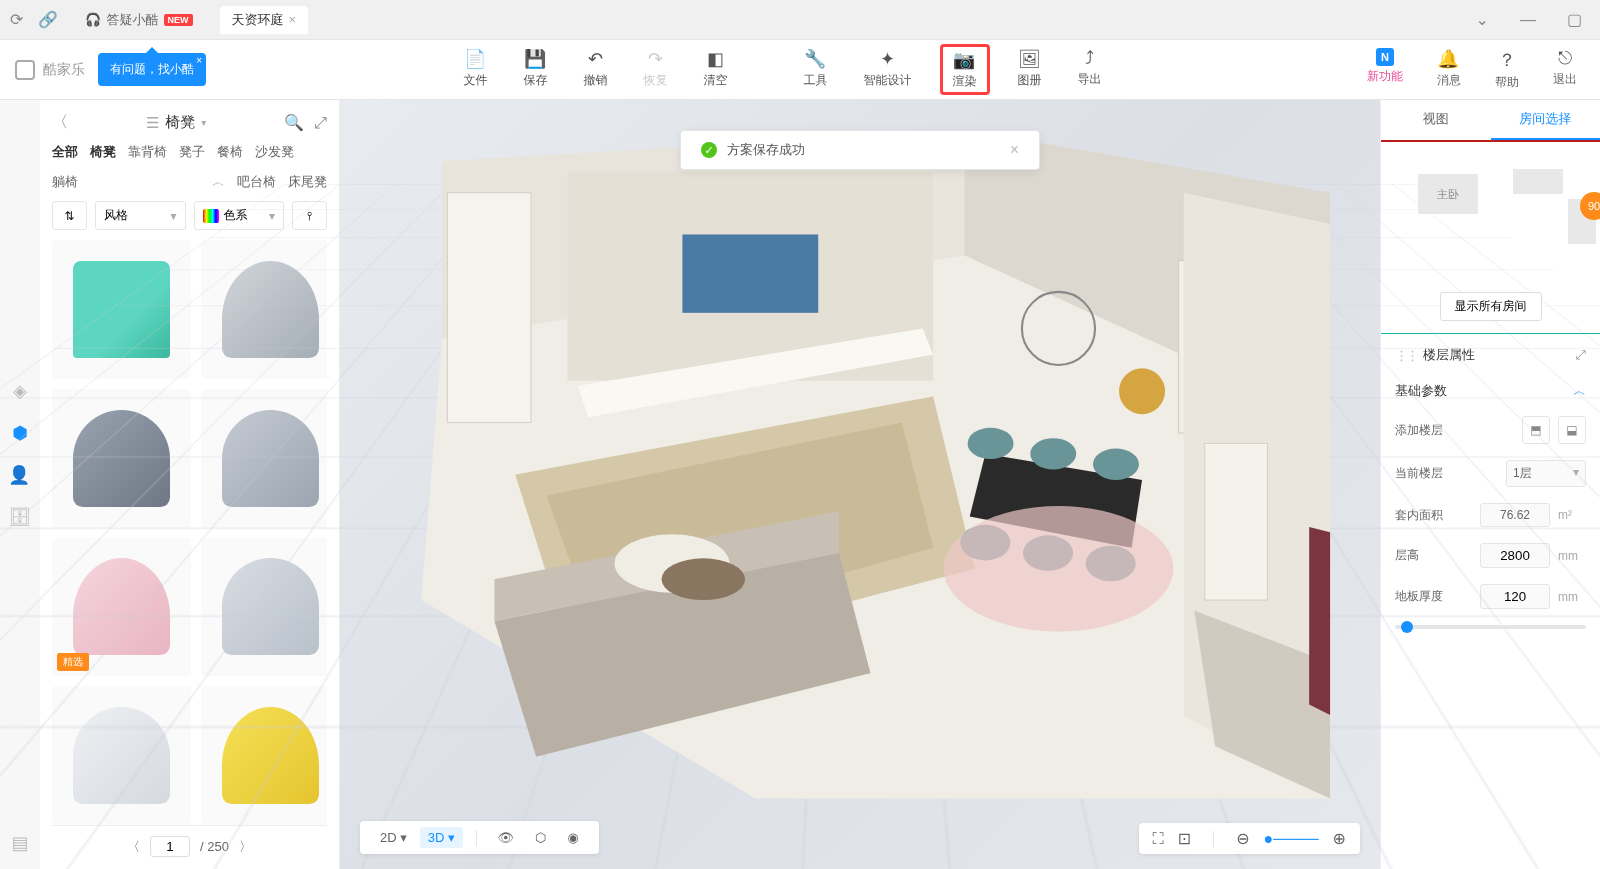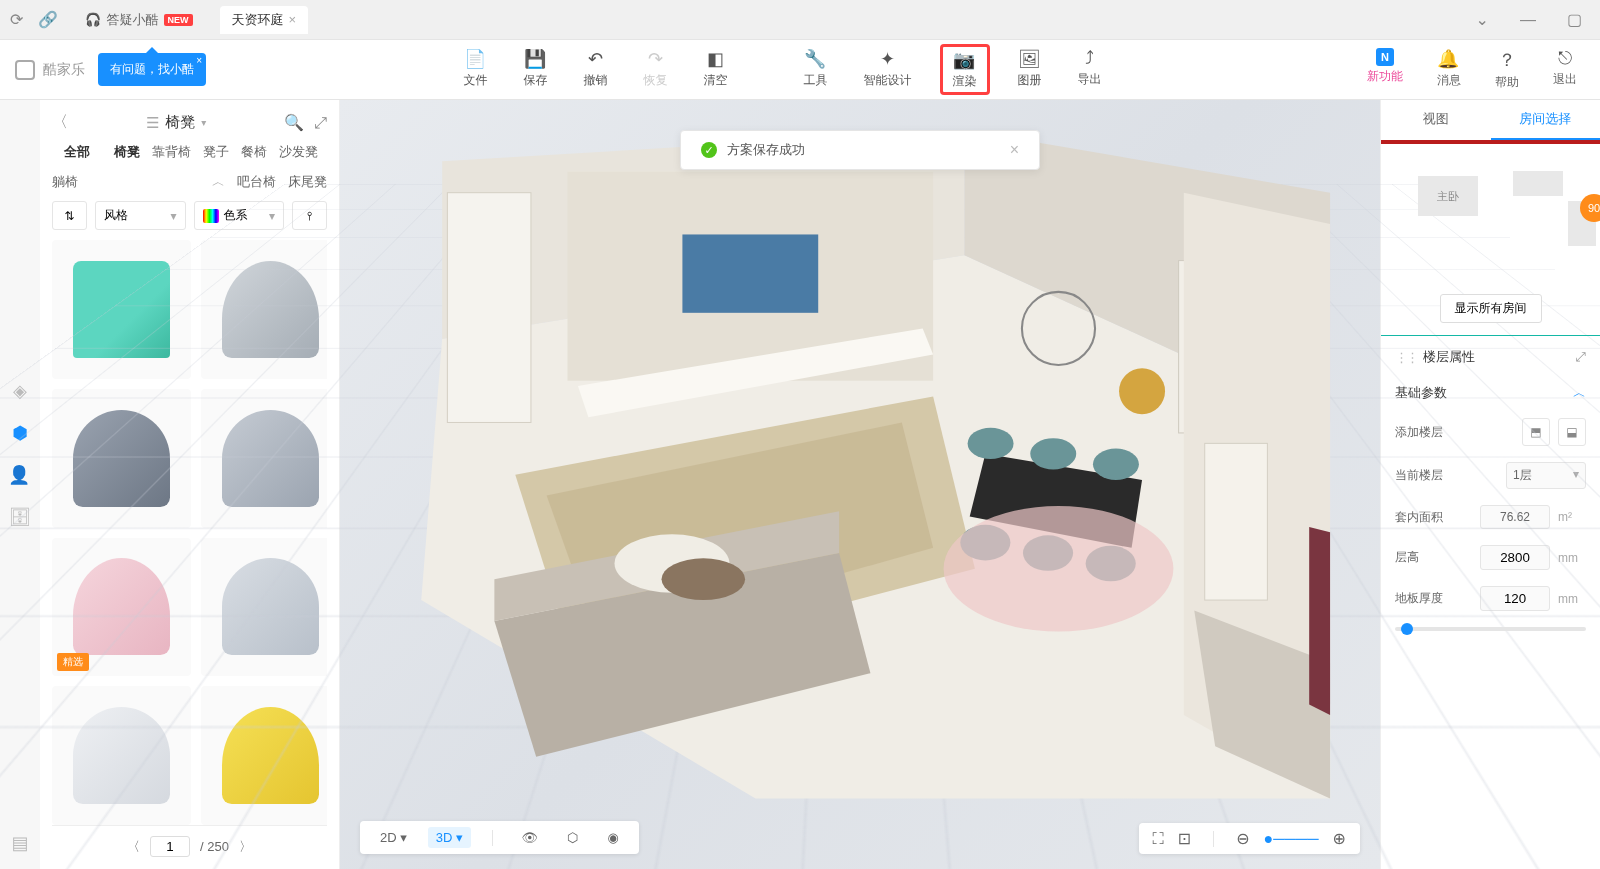--- a/index.html
+++ b/index.html
@@ -42,21 +42,21 @@
 .rail { width: 40px; background: #f7f7f7; display: flex; flex-direction: column; align-items: center; padding-top: 280px; gap: 20px; }
 .rail .r-ic { font-size: 18px; color: #bbb; cursor: pointer; }
 .rail .r-ic.active { color: #1890ff; }
 .rail .bottom { margin-top: auto; margin-bottom: 15px; }
 
 
 .left-panel { width: 300px; background: #fff; border-right: 1px solid #eee; display: flex; flex-direction: column; padding: 12px; }
 .lp-head { display: flex; align-items: center; gap: 10px; margin-bottom: 10px; }
 .lp-title { flex: 1; text-align: center; font-size: 15px; color: #333; display: flex; align-items: center; justify-content: center; gap: 6px; }
 .lp-cats { display: flex; flex-wrap: wrap; gap: 12px; font-size: 13px; color: #666; margin-bottom: 10px; align-items: center; }
-.lp-cats .cat.active { color: #333; font-weight: bold; margin-left: 12px; }
+.lp-cats .cat.active { color: #333; font-weight: bold; }
 .lp-cats .more-ic { margin-left: auto; color: #aaa; }
 
 .lp-filters { display: flex; gap: 8px; margin-bottom: 10px; }
 .filter { flex: 1; border: 1px solid #e5e5e5; border-radius: 3px; padding: 5px 8px; font-size: 12px; display: flex; align-items: center; gap: 5px; }
 .filter.small { flex: 0 0 35px; justify-content: center; }
 .color-grad { width: 16px; height: 14px; background: linear-gradient(90deg, #ff0000, #ffff00, #00ff00, #00ffff, #0000ff, #ff00ff); border-radius: 2px; }
 
 .lp-grid { flex: 1; overflow-y: auto; display: grid; grid-template-columns: 1fr 1fr; gap: 10px; }
 .item { aspect-ratio: 1; background: #fafafa; border-radius: 4px; display: flex; align-items: center; justify-content: center; position: relative; }
 .chair { width: 70%; height: 70%; border-radius: 8px; }
@@ -76,33 +76,33 @@
 
 .canvas { flex: 1; position: relative; background: linear-gradient(135deg, #e8ebef 0%, #dce0e6 50%, #e5e8ec 100%); }
 .canvas::before { content:''; position:absolute; inset:0; background-image: linear-gradient(rgba(200,205,215,.3) 1px, transparent 1px), linear-gradient(90deg, rgba(200,205,215,.3) 1px, transparent 1px); background-size: 50px 50px; transform: perspective(800px) rotateX(55deg) scale(1.5); transform-origin: center 30%; }
 .room3d { position: absolute; inset: 30px 20px 60px 20px; }
 .room3d svg { width: 100%; height: 100%; }
 .toast { position: absolute; top: 30px; left: 50%; transform: translateX(-50%); background: #fff; border: 1px solid #e5e5e5; border-radius: 4px; padding: 10px 20px; display: flex; align-items: center; gap: 10px; box-shadow: 0 2px 8px rgba(0,0,0,.08); width: 360px; }
 .toast .check { width: 16px; height: 16px; background: #52c41a; border-radius: 50%; color: #fff; display: flex; align-items: center; justify-content: center; font-size: 11px; }
 .toast .tx { flex: 1; font-size: 13px; color: #555; }
 .toast .cls { color: #bbb; cursor: pointer; }
 
-.view-bar { position: absolute; bottom: 15px; left: 20px; display: flex; align-items: center; gap: 13px; background: #fff; border-radius: 4px; padding: 6px 12px; box-shadow: 0 1px 4px rgba(0,0,0,.1); }
+.view-bar { position: absolute; bottom: 15px; left: 20px; display: flex; align-items: center; gap: 5px; background: #fff; border-radius: 4px; padding: 6px 12px; box-shadow: 0 1px 4px rgba(0,0,0,.1); }
 .vb-btn { padding: 3px 8px; font-size: 13px; color: #666; border-radius: 3px; cursor: pointer; }
 .vb-btn.active { color: #1890ff; background: #e6f4ff; }
 .vb-sep { width: 1px; height: 16px; background: #e5e5e5; margin: 0 8px; }
 
 .zoom-bar { position: absolute; bottom: 15px; right: 20px; display: flex; align-items: center; gap: 14px; background: #fff; border-radius: 4px; padding: 6px 14px; box-shadow: 0 1px 4px rgba(0,0,0,.1); color: #666; }
 
 .watermark-txt { position: absolute; bottom: 20px; left: 25px; font-size: 12px; color: #c5c8cc; display: flex; align-items: center; gap: 5px; }
 .credit { position: absolute; bottom: 10px; right: 10px; font-size: 26px; font-style: italic; color: #fff; text-shadow: 0 1px 4px rgba(0,0,0,.4); font-weight: 500; letter-spacing: 1px; }
 
 
 .right-panel { width: 220px; background: #fff; border-left: 1px solid #eee; display: flex; flex-direction: column; }
-.rp-tabs { display: flex; border-bottom: 4px solid #b91c1c; }
+.rp-tabs { display: flex; border-bottom: 2px solid #b91c1c; }
 .rp-tab { flex: 1; text-align: center; padding: 10px; font-size: 13px; color: #666; cursor: pointer; }
 .rp-tab.active { color: #1890ff; border-bottom: 2px solid #1890ff; }
 
 .mini { padding: 12px; border-bottom: 1px solid #14b8a6; position: relative; }
 .mini-map { height: 130px; position: relative; }
 .mini-room { position: absolute; font-size: 11px; color: #888; display: flex; align-items: center; justify-content: center; }
 .mr1 { background: #e8e8e8; top: 20px; left: 25px; width: 60px; height: 40px; }
 .mr2 { border: 2px solid #1890ff; top: 45px; left: 55px; width: 115px; height: 70px; clip-path: polygon(0 25%, 35% 25%, 35% 0, 100% 0, 100% 100%, 0 100%); }
 .mr3 { background: #e8e8e8; top: 15px; left: 120px; width: 50px; height: 25px; }
 .mr4 { background: #e8e8e8; top: 45px; left: 175px; width: 28px; height: 45px; }

